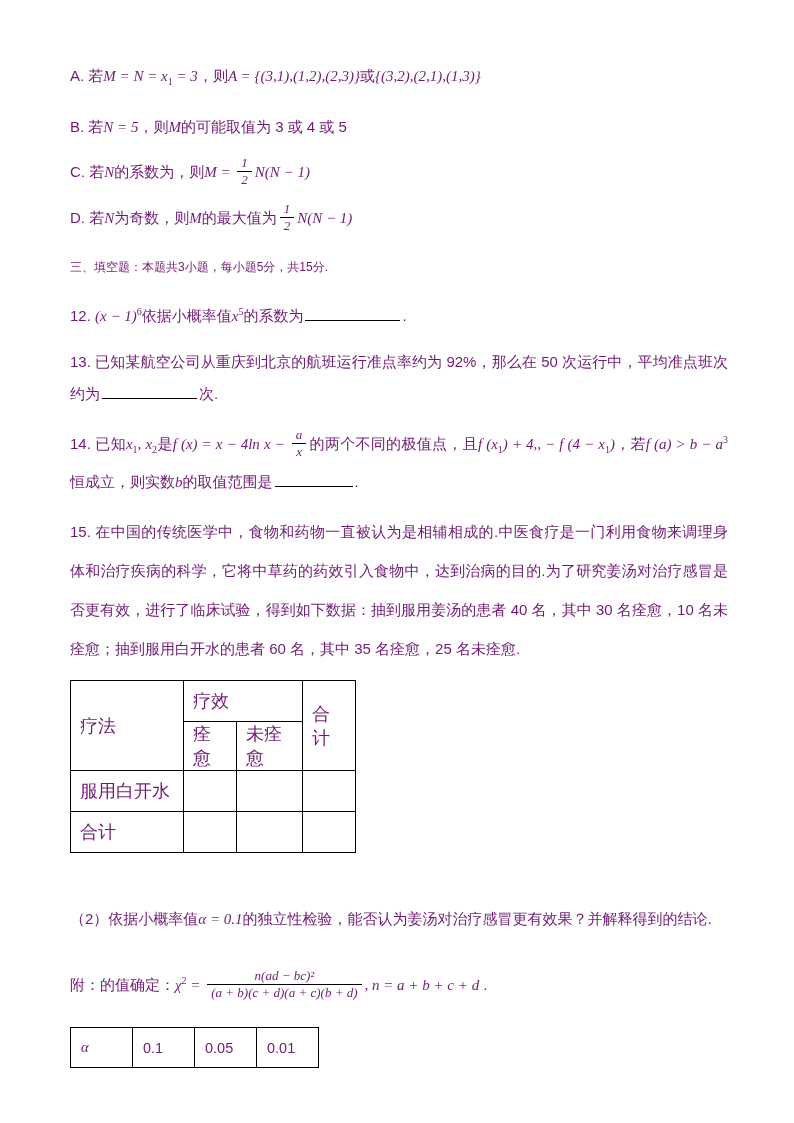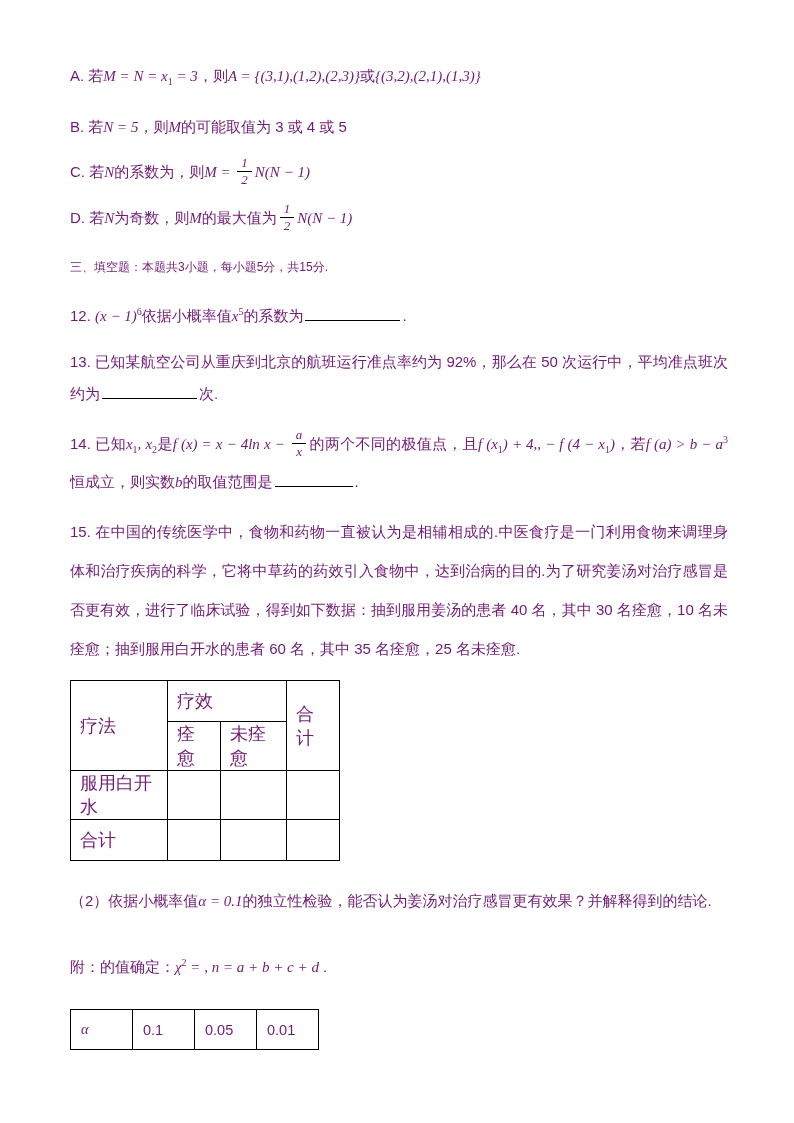--- a/index.html
+++ b/index.html
@@ -21,27 +21,27 @@
   .frac .num { display:block; padding:0 4px; }
   .frac .den { display:block; padding:0 4px; border-top:1px solid #000; }
   .blank { display:inline-block; border-bottom:1px solid #000; height:15px; vertical-align:baseline; margin:0 2px; }
   .heading { font-weight:normal; font-size:12px; margin:24px 0 20px; }
   .para { text-align:justify; line-height:39px; margin-bottom:12px; }
   table.t1 { border-collapse:collapse; margin:12px 0 0 0; }
   table.t1 td {
     border:1px solid #000; height:41px; padding:0 9px;
     font-size:18px; vertical-align:middle; text-align:left;
   }
-  .w-label { width:97px; } .w-c1 { width:53px; } .w-c2 { width:66px; } .w-c3 { width:53px; }
+  .w-label { width:113px; } .w-c1 { width:53px; } .w-c2 { width:66px; } .w-c3 { width:53px; }
   table.t2 { border-collapse:collapse; margin:16px 0 0 0; }
   table.t2 td {
     border:1px solid #000; height:40px; width:62px; padding:0 10px;
     font-size:14.5px; vertical-align:middle; text-align:left;
   }
-  .gap-part2 { margin-top:24px; }
+  .gap-part2 { margin-top:50px; }
   .formula-line { margin-top:20px; line-height:52px; }
 </style>
 </head>
 <body>
 
 <div class="page">
 
   <div class="line opt"><span>A.  若</span><span class="math">M = N = x</span><sub>1</sub><span class="math"> = 3</span><span>，则</span><span class="math">A = {(3,1),(1,2),(2,3)}</span><span>或</span><span class="math">{(3,2),(2,1),(1,3)}</span></div>
   <div class="line opt"><span>B.  若</span><span class="math">N = 5</span><span>，则</span><span class="math">M</span><span>的可能取值为 3 或 4 或 5</span></div>
   <div class="line opt"><span>C.  若</span><span class="math">N</span><span>的系数为，则</span><span class="math">M = </span><span class="frac"><span class="num">1</span><span class="den">2</span></span><span class="math">N(N − 1)</span></div>
@@ -78,21 +78,21 @@
         <td>合计</td>
         <td></td>
         <td></td>
         <td></td>
       </tr>
     </tbody>
   </table>
 
   <div class="line gap-part2"><span>（2）依据小概率值</span><span class="math">α = 0.1</span><span>的独立性检验，能否认为姜汤对治疗感冒更有效果？并解释得到的结论.</span></div>
 
-  <div class="line formula-line"><span>附：的值确定：</span><span class="math">χ</span><sup>2</sup><span class="math"> = </span><span class="math">, n = a + b + c + d</span><span> .</span></div>
+  <div class="line formula-line"><span>附：的值确定：</span><span class="math">χ</span><sup>2</sup><span class="math"> = </span><span class="frac"><span class="num">n(ad − bc)²</span><span class="den">(a + b)(c + d)(a + c)(b + d)</span></span><span class="math">, n = a + b + c + d</span><span> .</span></div>
 
   <table class="t2">
     <tbody>
       <tr>
         <td class="math">α</td>
         <td>0.1</td>
         <td>0.05</td>
         <td>0.01</td>
       </tr>
     </tbody>

